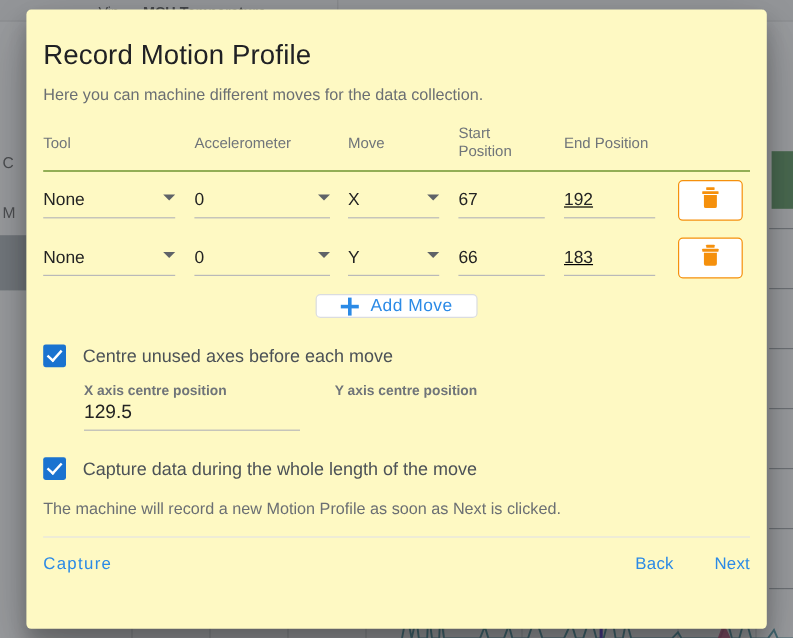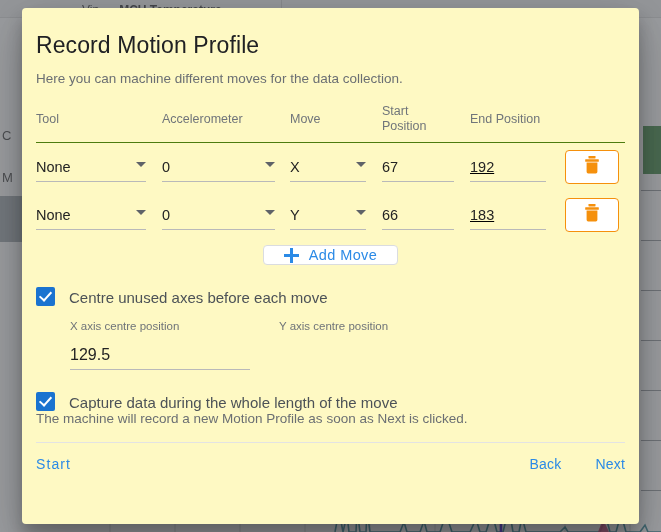--- a/index.html
+++ b/index.html
@@ -257,31 +257,32 @@
   .centre-fields {
     display: flex;
     margin-top: 14px;
     padding-left: 34px;
     gap: 29px;
   }
   .centre-field { width: 180px; }
   .centre-field .lbl {
     font-size: 11.5px;
     color: #6f7479;
-    margin-bottom: 14px;
+    margin-bottom: 3px;
+    font-weight: bold;
   }
   .centre-field .inp {
     border-bottom: 1px solid #b9b9b9;
     padding-bottom: 5px;
     font-size: 16px;
     color: #232323;
   }
 
   .hint {
-    margin-top: 0;
+    margin-top: 16px;
     font-size: 13.5px;
     color: #6b6f73;
   }
 
   .divider {
     margin-top: 16px;
     height: 1px;
     background: #e3e3e3;
   }
 
@@ -483,20 +484,20 @@
     <div class="check-line">
       <span class="cbox"></span>
       <span class="check-label">Capture data during the whole length of the move</span>
     </div>
 
     <div class="hint">The machine will record a new Motion Profile as soon as Next is clicked.</div>
 
     <div class="divider"></div>
 
     <div class="actions">
-      <button class="link-btn cancel">Start</button>
+      <button class="link-btn cancel">Capture</button>
       <span class="spacer"></span>
       <button class="link-btn back">Back</button>
       <button class="link-btn next">Next</button>
     </div>
 
   </div>
 </div>
 
 </body></html>

